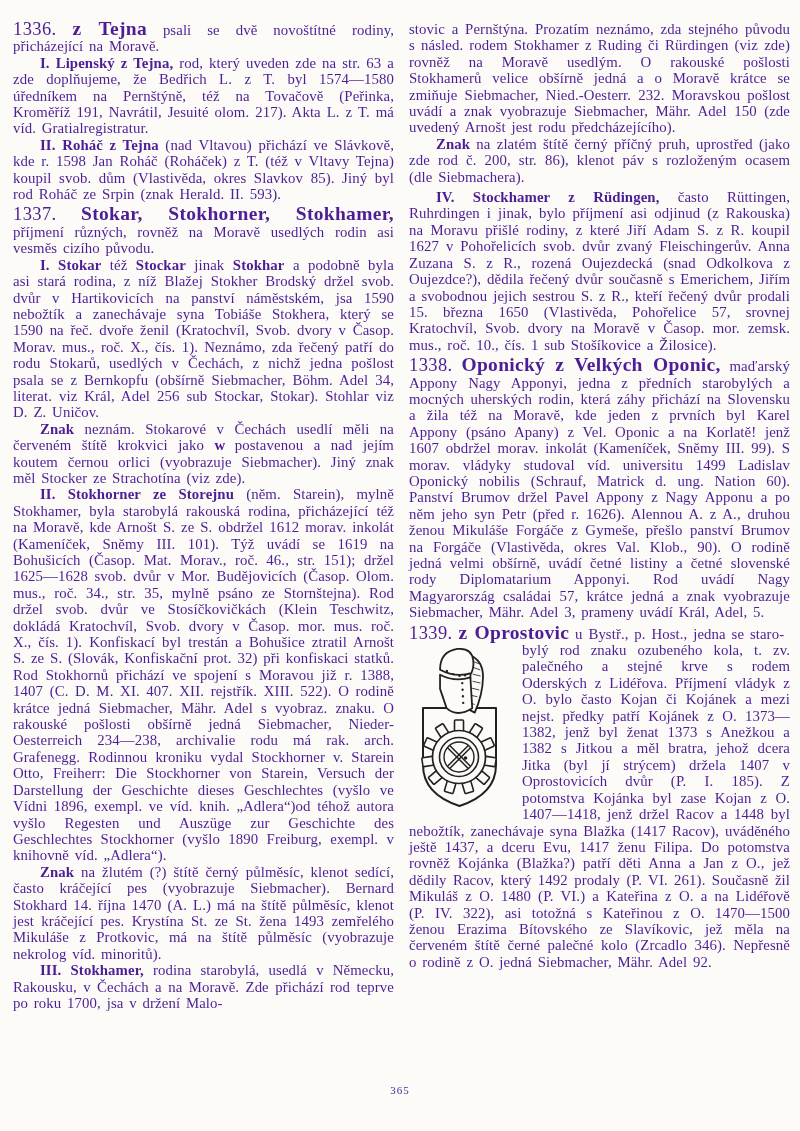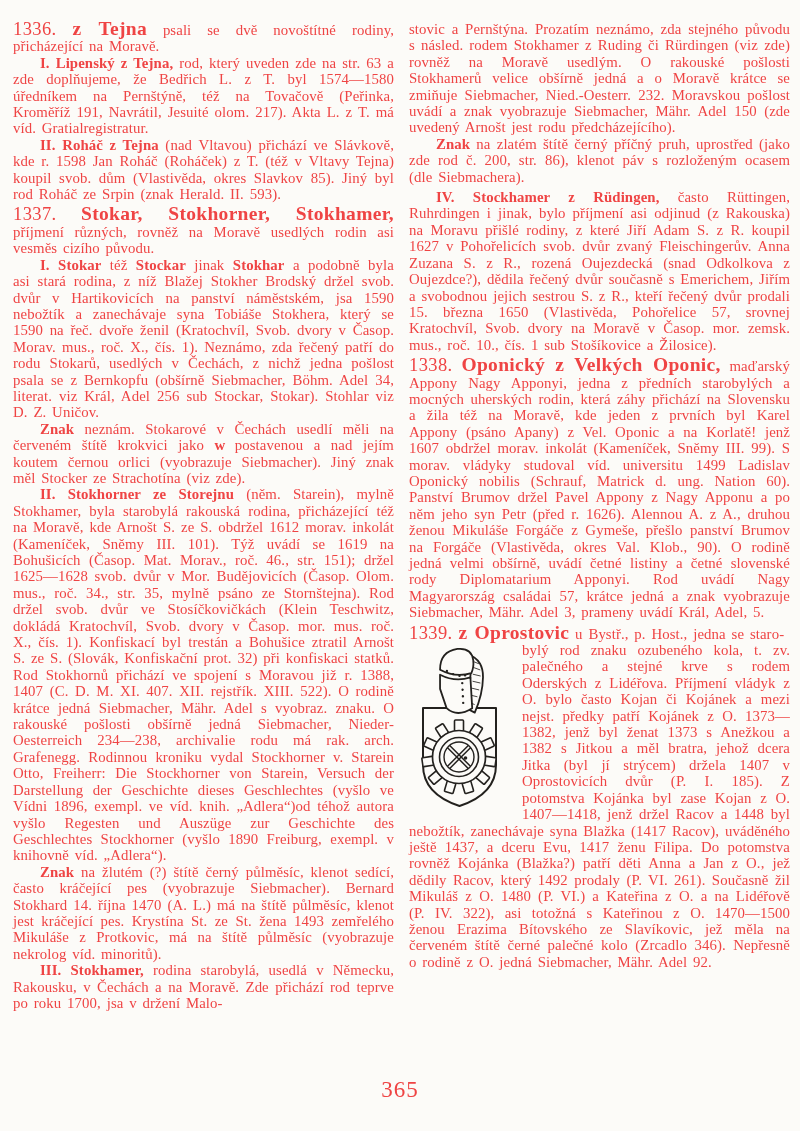--- a/index.html
+++ b/index.html
@@ -1,21 +1,21 @@
 <!DOCTYPE html>
 <html lang="cs"><head>
 <meta charset="utf-8">
 <style>
   html,body{margin:0;padding:0;background:#e9e8e4;}
   .page{
     position:relative;
     width:800px;height:1131px;
     margin:0 auto;
     background:#fcfbf8;
-    color:#ef4444;
+    color:#4c1d95;
     font-family:"Liberation Serif","DejaVu Serif",serif;
     overflow:hidden;
   }
   .cols{
     display:flex;
     gap:15px;
     padding:21px 9px 0 13px;
   }
   .col{width:381px;}
   p{
@@ -36,21 +36,21 @@
   .coa{
     float:left;
     width:103px;height:172px;
     margin:3px 10px 1px 0;
   }
   .coa path,.coa circle,.coa rect,.coa line{vector-effect:none;}
   .pagenum{
     position:absolute;
     left:0;right:0;top:1082px;
     text-align:center;
-    font-size:23px;
+    font-size:11px;
     letter-spacing:1px;
     text-indent:0;
   }
 </style>
 </head>
 <body>
 
 <div class="page">
   <div class="cols">
 

